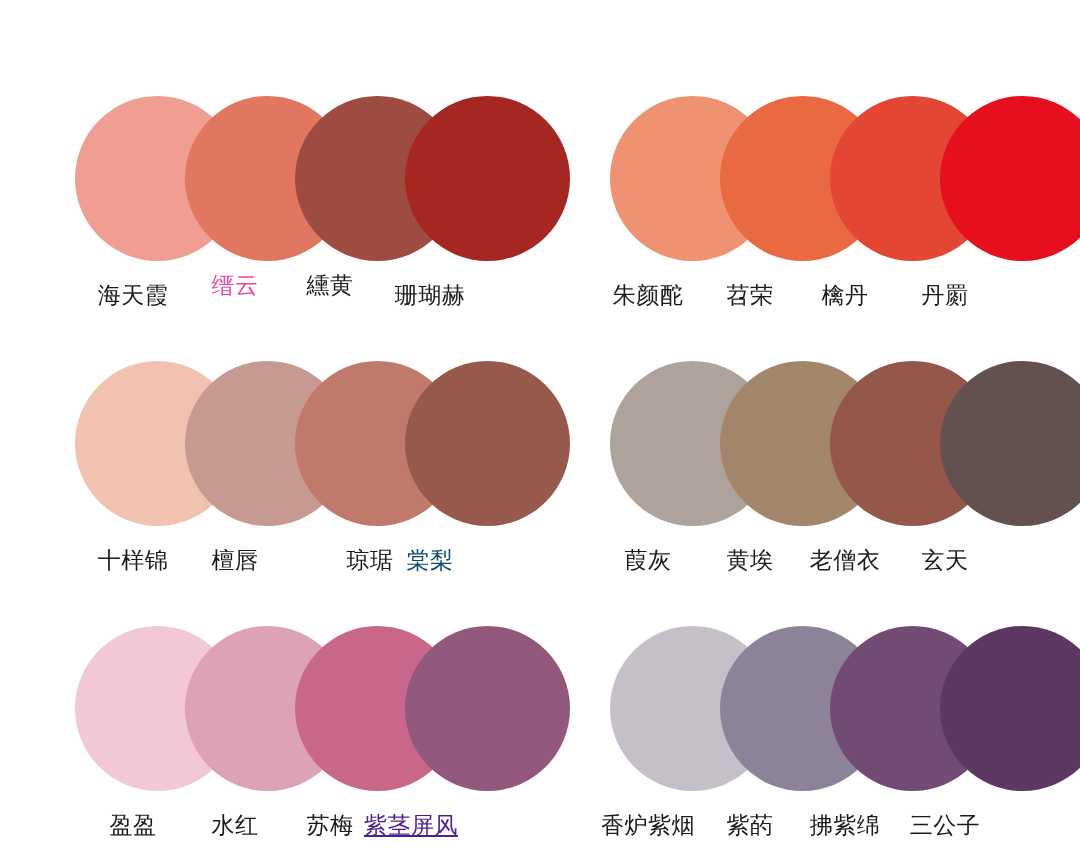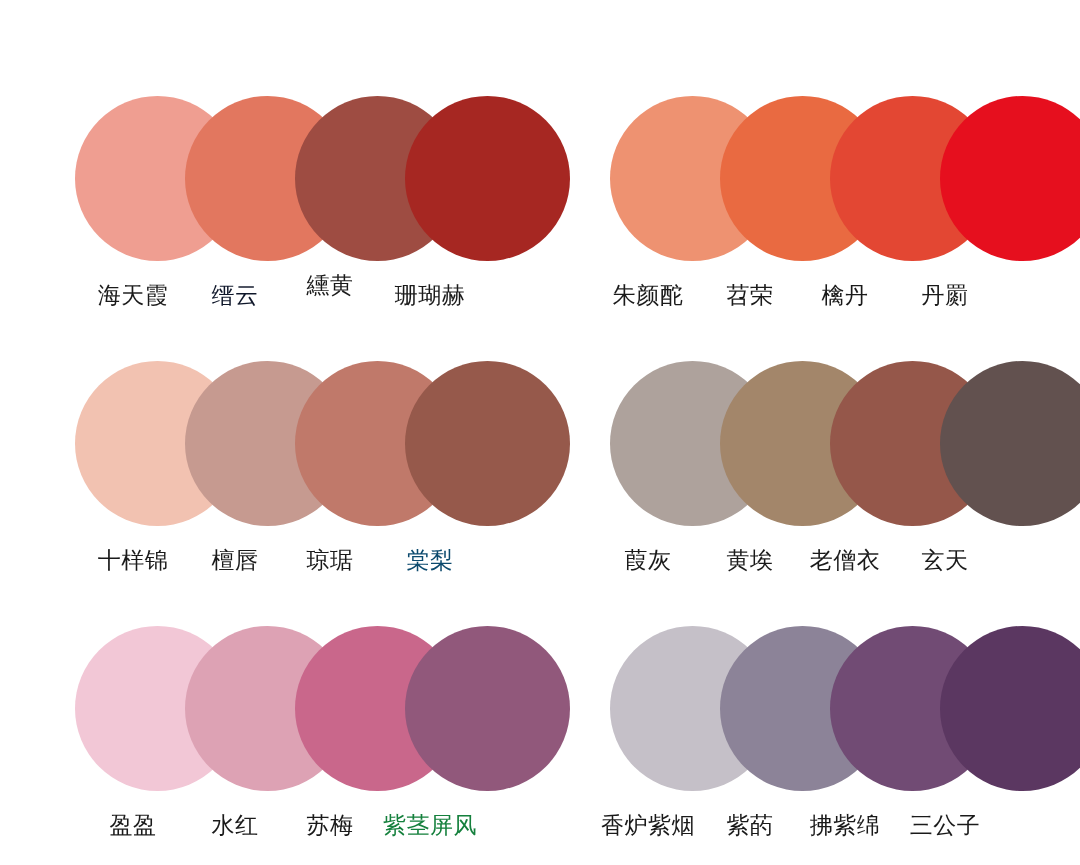--- a/index.html
+++ b/index.html
@@ -44,63 +44,63 @@
 </head>
 <body>
 
 <div id="palette-page" style="background: rgb(255, 255, 255); margin-top: 32px;">
     <div style="position: absolute; left: 0px; top: 44px; width: 1080px; height: 265px;">
       <div class="swatch" title="海天霞" style="left: 75px; top: 20px; width: 165px; height: 165px; background: rgb(239, 158, 145); z-index: 10;"></div>
       <div class="swatch" title="缙云" style="left: 185px; top: 20px; width: 165px; height: 165px; background: rgb(226, 119, 95); z-index: 11;"></div>
       <div class="swatch" title="纁黄" style="left: 295px; top: 20px; width: 165px; height: 165px; background: rgb(158, 76, 66); z-index: 12;"></div>
       <div class="swatch" title="珊瑚赫" style="left: 405px; top: 20px; width: 165px; height: 165px; background: rgb(166, 39, 34); z-index: 13;"></div>
       <div class="swatch-label" style="position: absolute; top: 205px; left: 43px; width: 180px; color: rgb(26, 26, 26);">海天霞</div>
-      <div class="swatch-label" style="position: absolute; top: 205px; left: 145px; width: 180px; color: #0f172a;">缙云</div>
+      <div class="swatch-label" style="position: absolute; top: 195px; left: 145px; width: 180px; color: #ec4899;">缙云</div>
       <div class="swatch-label" style="position: absolute; top: 195px; left: 240px; width: 180px; color: rgb(26, 26, 26);">纁黄</div>
       <div class="swatch-label" style="position: absolute; top: 205px; left: 340px; width: 180px; color: rgb(26, 26, 26);">珊瑚赫</div>
     </div>
     <div style="position: absolute; left: 0px; top: 44px; width: 1080px; height: 265px;">
       <div class="swatch" title="朱颜酡" style="left: 610px; top: 20px; width: 165px; height: 165px; background: rgb(238, 146, 113); z-index: 10;"></div>
       <div class="swatch" title="苕荣" style="left: 720px; top: 20px; width: 165px; height: 165px; background: rgb(233, 106, 65); z-index: 11;"></div>
       <div class="swatch" title="檎丹" style="left: 830px; top: 20px; width: 165px; height: 165px; background: rgb(227, 71, 51); z-index: 12;"></div>
       <div class="swatch" title="丹罽" style="left: 940px; top: 20px; width: 165px; height: 165px; background: rgb(230, 15, 30); z-index: 13;"></div>
       <div class="swatch-label" style="position: absolute; top: 205px; left: 558px; width: 180px; color: rgb(26, 26, 26);">朱颜酡</div>
       <div class="swatch-label" style="position: absolute; top: 205px; left: 660px; width: 180px; color: rgb(26, 26, 26);">苕荣</div>
       <div class="swatch-label" style="position: absolute; top: 205px; left: 755px; width: 180px; color: rgb(26, 26, 26);">檎丹</div>
       <div class="swatch-label" style="position: absolute; top: 205px; left: 855px; width: 180px; color: rgb(26, 26, 26);">丹罽</div>
     </div>
     <div style="position: absolute; left: 0px; top: 309px; width: 1080px; height: 265px;">
       <div class="swatch" title="十样锦" style="left: 75px; top: 20px; width: 165px; height: 165px; background: rgb(242, 194, 177); z-index: 10;"></div>
       <div class="swatch" title="檀唇" style="left: 185px; top: 20px; width: 165px; height: 165px; background: rgb(198, 154, 144); z-index: 11;"></div>
       <div class="swatch" title="琼琚" style="left: 295px; top: 20px; width: 165px; height: 165px; background: rgb(192, 121, 106); z-index: 12;"></div>
       <div class="swatch" title="棠梨" style="left: 405px; top: 20px; width: 165px; height: 165px; background: rgb(150, 89, 75); z-index: 13;"></div>
       <div class="swatch-label" style="position: absolute; top: 205px; left: 43px; width: 180px; color: rgb(26, 26, 26);">十样锦</div>
       <div class="swatch-label" style="position: absolute; top: 205px; left: 145px; width: 180px; color: rgb(26, 26, 26);">檀唇</div>
-      <div class="swatch-label" style="position: absolute; top: 205px; left: 240px; width: 180px; color: rgb(26, 26, 26);">琼琚</div>
+      <div class="swatch-label" style="position: absolute; top: 205px; left: 240px; width: 180px; color: rgb(26, 26, 26); padding-left: 40px;">琼琚</div>
       <div class="swatch-label" style="position: absolute; top: 205px; left: 340px; width: 180px; color: #0c4a6e;">棠梨</div>
     </div>
     <div style="position: absolute; left: 0px; top: 309px; width: 1080px; height: 265px;">
       <div class="swatch" title="葭灰" style="left: 610px; top: 20px; width: 165px; height: 165px; background: rgb(174, 162, 156); z-index: 10;"></div>
       <div class="swatch" title="黄埃" style="left: 720px; top: 20px; width: 165px; height: 165px; background: rgb(163, 134, 106); z-index: 11;"></div>
       <div class="swatch" title="老僧衣" style="left: 830px; top: 20px; width: 165px; height: 165px; background: rgb(149, 87, 74); z-index: 12;"></div>
       <div class="swatch" title="玄天" style="left: 940px; top: 20px; width: 165px; height: 165px; background: rgb(98, 81, 79); z-index: 13;"></div>
       <div class="swatch-label" style="position: absolute; top: 205px; left: 558px; width: 180px; color: rgb(26, 26, 26);">葭灰</div>
       <div class="swatch-label" style="position: absolute; top: 205px; left: 660px; width: 180px; color: rgb(26, 26, 26);">黄埃</div>
       <div class="swatch-label" style="position: absolute; top: 205px; left: 755px; width: 180px; color: rgb(26, 26, 26);">老僧衣</div>
       <div class="swatch-label" style="position: absolute; top: 205px; left: 855px; width: 180px; color: rgb(26, 26, 26);">玄天</div>
     </div>
     <div style="position: absolute; left: 0px; top: 574px; width: 1080px; height: 265px;">
       <div class="swatch" title="盈盈" style="left: 75px; top: 20px; width: 165px; height: 165px; background: rgb(242, 199, 214); z-index: 10;"></div>
       <div class="swatch" title="水红" style="left: 185px; top: 20px; width: 165px; height: 165px; background: rgb(221, 162, 180); z-index: 11;"></div>
       <div class="swatch" title="苏梅" style="left: 295px; top: 20px; width: 165px; height: 165px; background: rgb(201, 103, 139); z-index: 12;"></div>
       <div class="swatch" title="紫茎屏风" style="left: 405px; top: 20px; width: 165px; height: 165px; background: rgb(145, 88, 123); z-index: 13;"></div>
       <div class="swatch-label" style="position: absolute; top: 205px; left: 43px; width: 180px; color: rgb(26, 26, 26);">盈盈</div>
       <div class="swatch-label" style="position: absolute; top: 205px; left: 145px; width: 180px; color: rgb(26, 26, 26);">水红</div>
       <div class="swatch-label" style="position: absolute; top: 205px; left: 240px; width: 180px; color: rgb(26, 26, 26);">苏梅</div>
-      <div class="swatch-label" style="position: absolute; top: 205px; left: 340px; width: 180px; color: #15803d;">紫茎屏风</div>
+      <div class="swatch-label" style="position: absolute; top: 205px; left: 321px; width: 180px; color: #4c1d95; text-decoration: underline;">紫茎屏风</div>
     </div>
     <div style="position: absolute; left: 0px; top: 574px; width: 1080px; height: 265px;">
       <div class="swatch" title="香炉紫烟" style="left: 610px; top: 20px; width: 165px; height: 165px; background: rgb(197, 192, 200); z-index: 10;"></div>
       <div class="swatch" title="紫菂" style="left: 720px; top: 20px; width: 165px; height: 165px; background: rgb(140, 131, 152); z-index: 11;"></div>
       <div class="swatch" title="拂紫绵" style="left: 830px; top: 20px; width: 165px; height: 165px; background: rgb(113, 75, 116); z-index: 12;"></div>
       <div class="swatch" title="三公子" style="left: 940px; top: 20px; width: 165px; height: 165px; background: rgb(91, 55, 97); z-index: 13;"></div>
       <div class="swatch-label" style="position: absolute; top: 205px; left: 558px; width: 180px; color: rgb(26, 26, 26);">香炉紫烟</div>
       <div class="swatch-label" style="position: absolute; top: 205px; left: 660px; width: 180px; color: rgb(26, 26, 26);">紫菂</div>
       <div class="swatch-label" style="position: absolute; top: 205px; left: 755px; width: 180px; color: rgb(26, 26, 26);">拂紫绵</div>
       <div class="swatch-label" style="position: absolute; top: 205px; left: 855px; width: 180px; color: rgb(26, 26, 26);">三公子</div>

